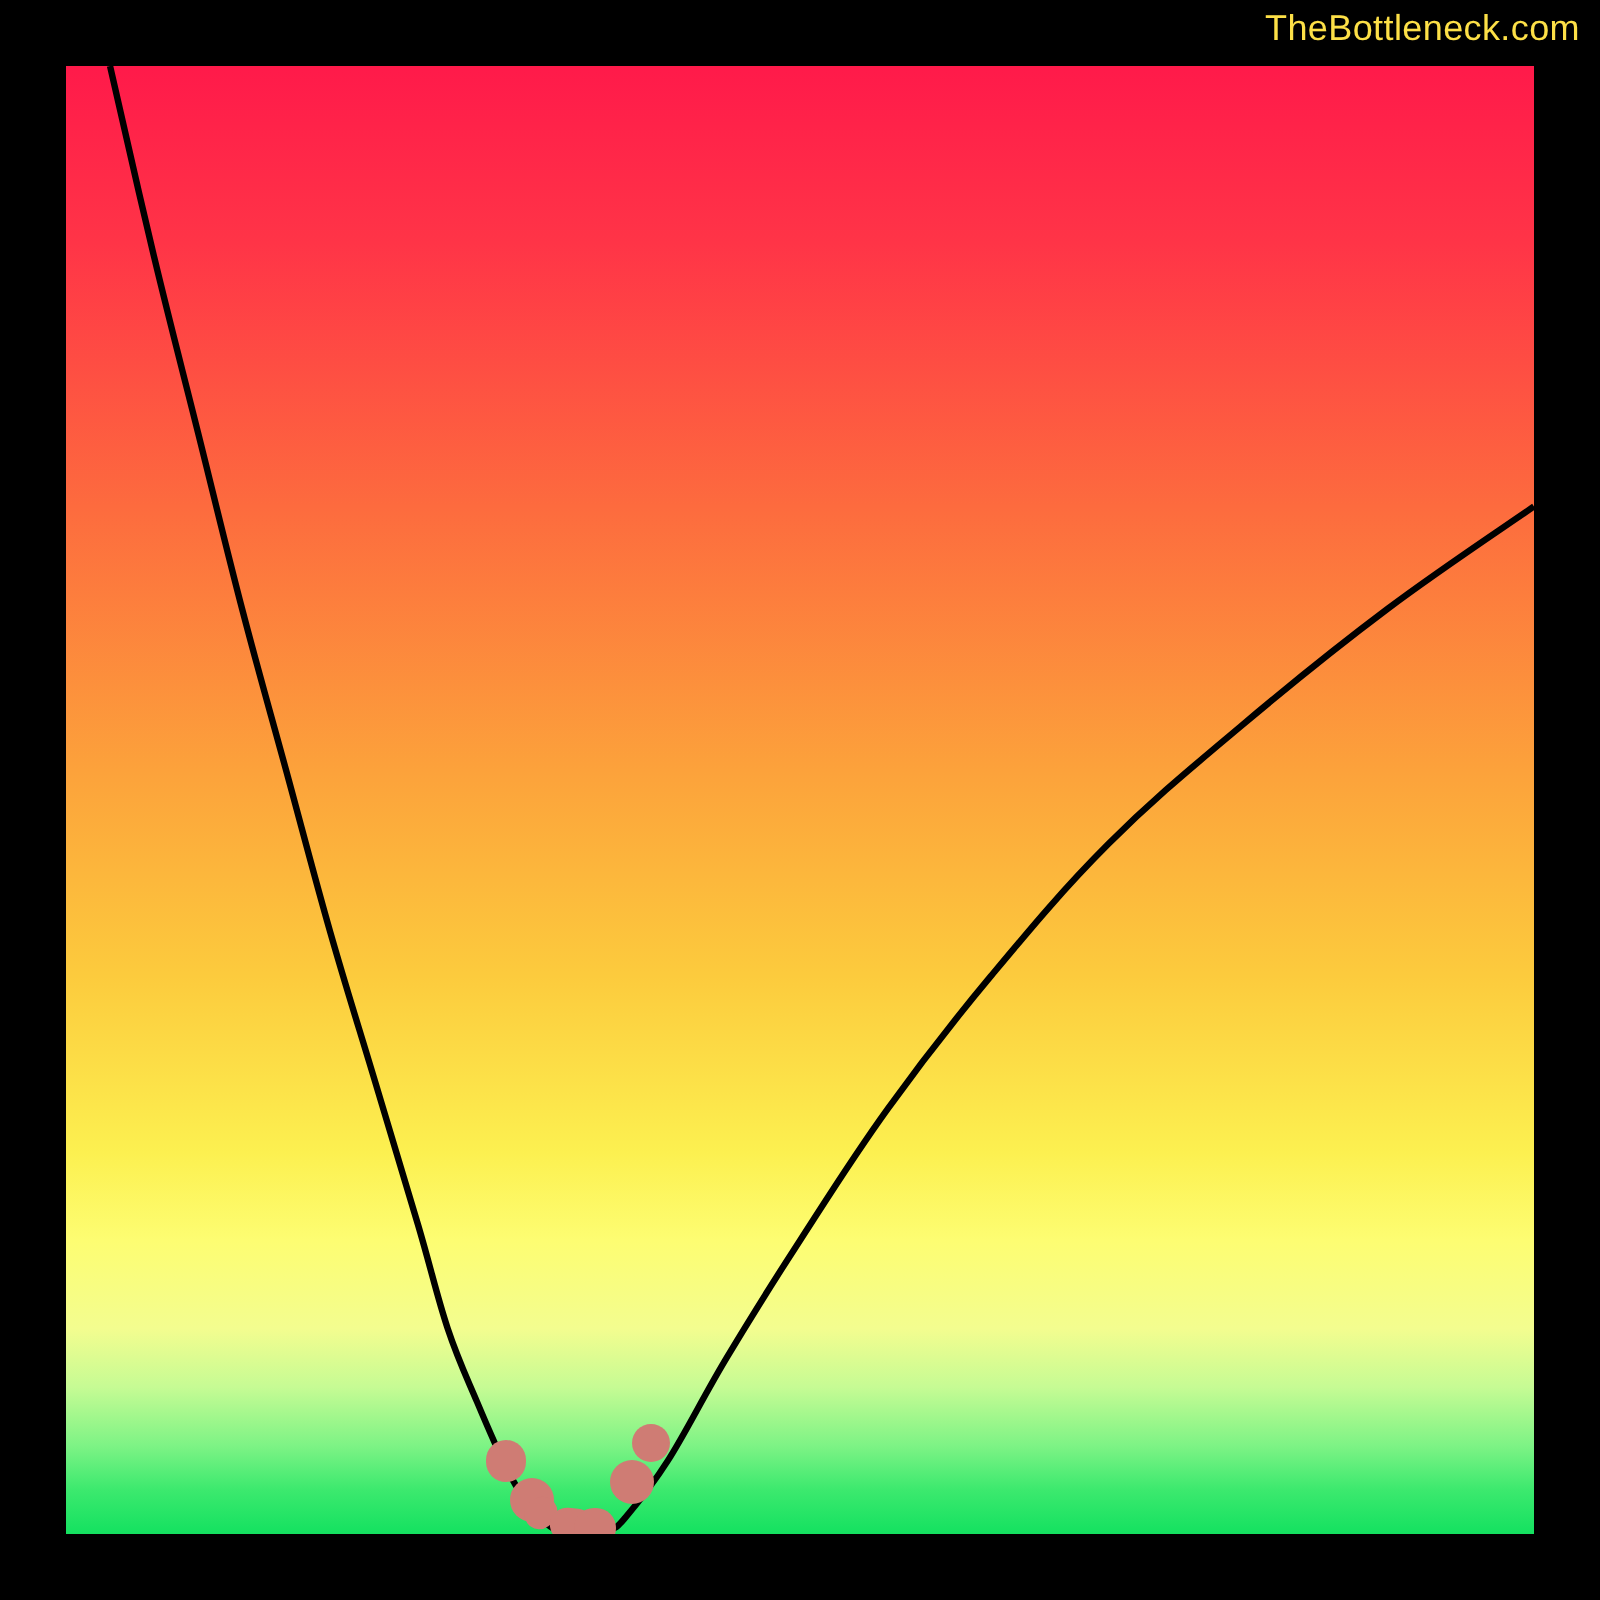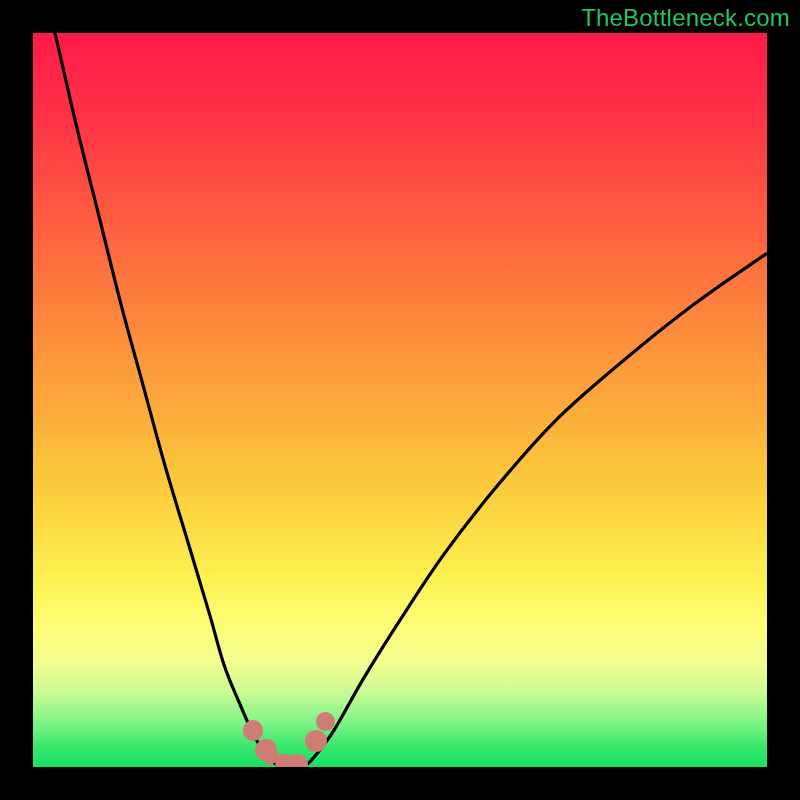--- a/index.html
+++ b/index.html
@@ -20,23 +20,23 @@
   }
   .gradient {
     position: absolute;
     inset: 0;
   }
   .watermark {
     position: absolute;
     top: 4px;
     right: 10px;
     font-family: Arial, Helvetica, sans-serif;
-    font-size: 24px;
+    font-size: 18px;
     font-weight: 500;
-    color: #22c55e;
+    color: #fde047;
     letter-spacing: 0.2px;
   }
   svg.curve {
     position: absolute;
     inset: 0;
   }
   .markers {
     position: absolute;
     inset: 0;
   }

